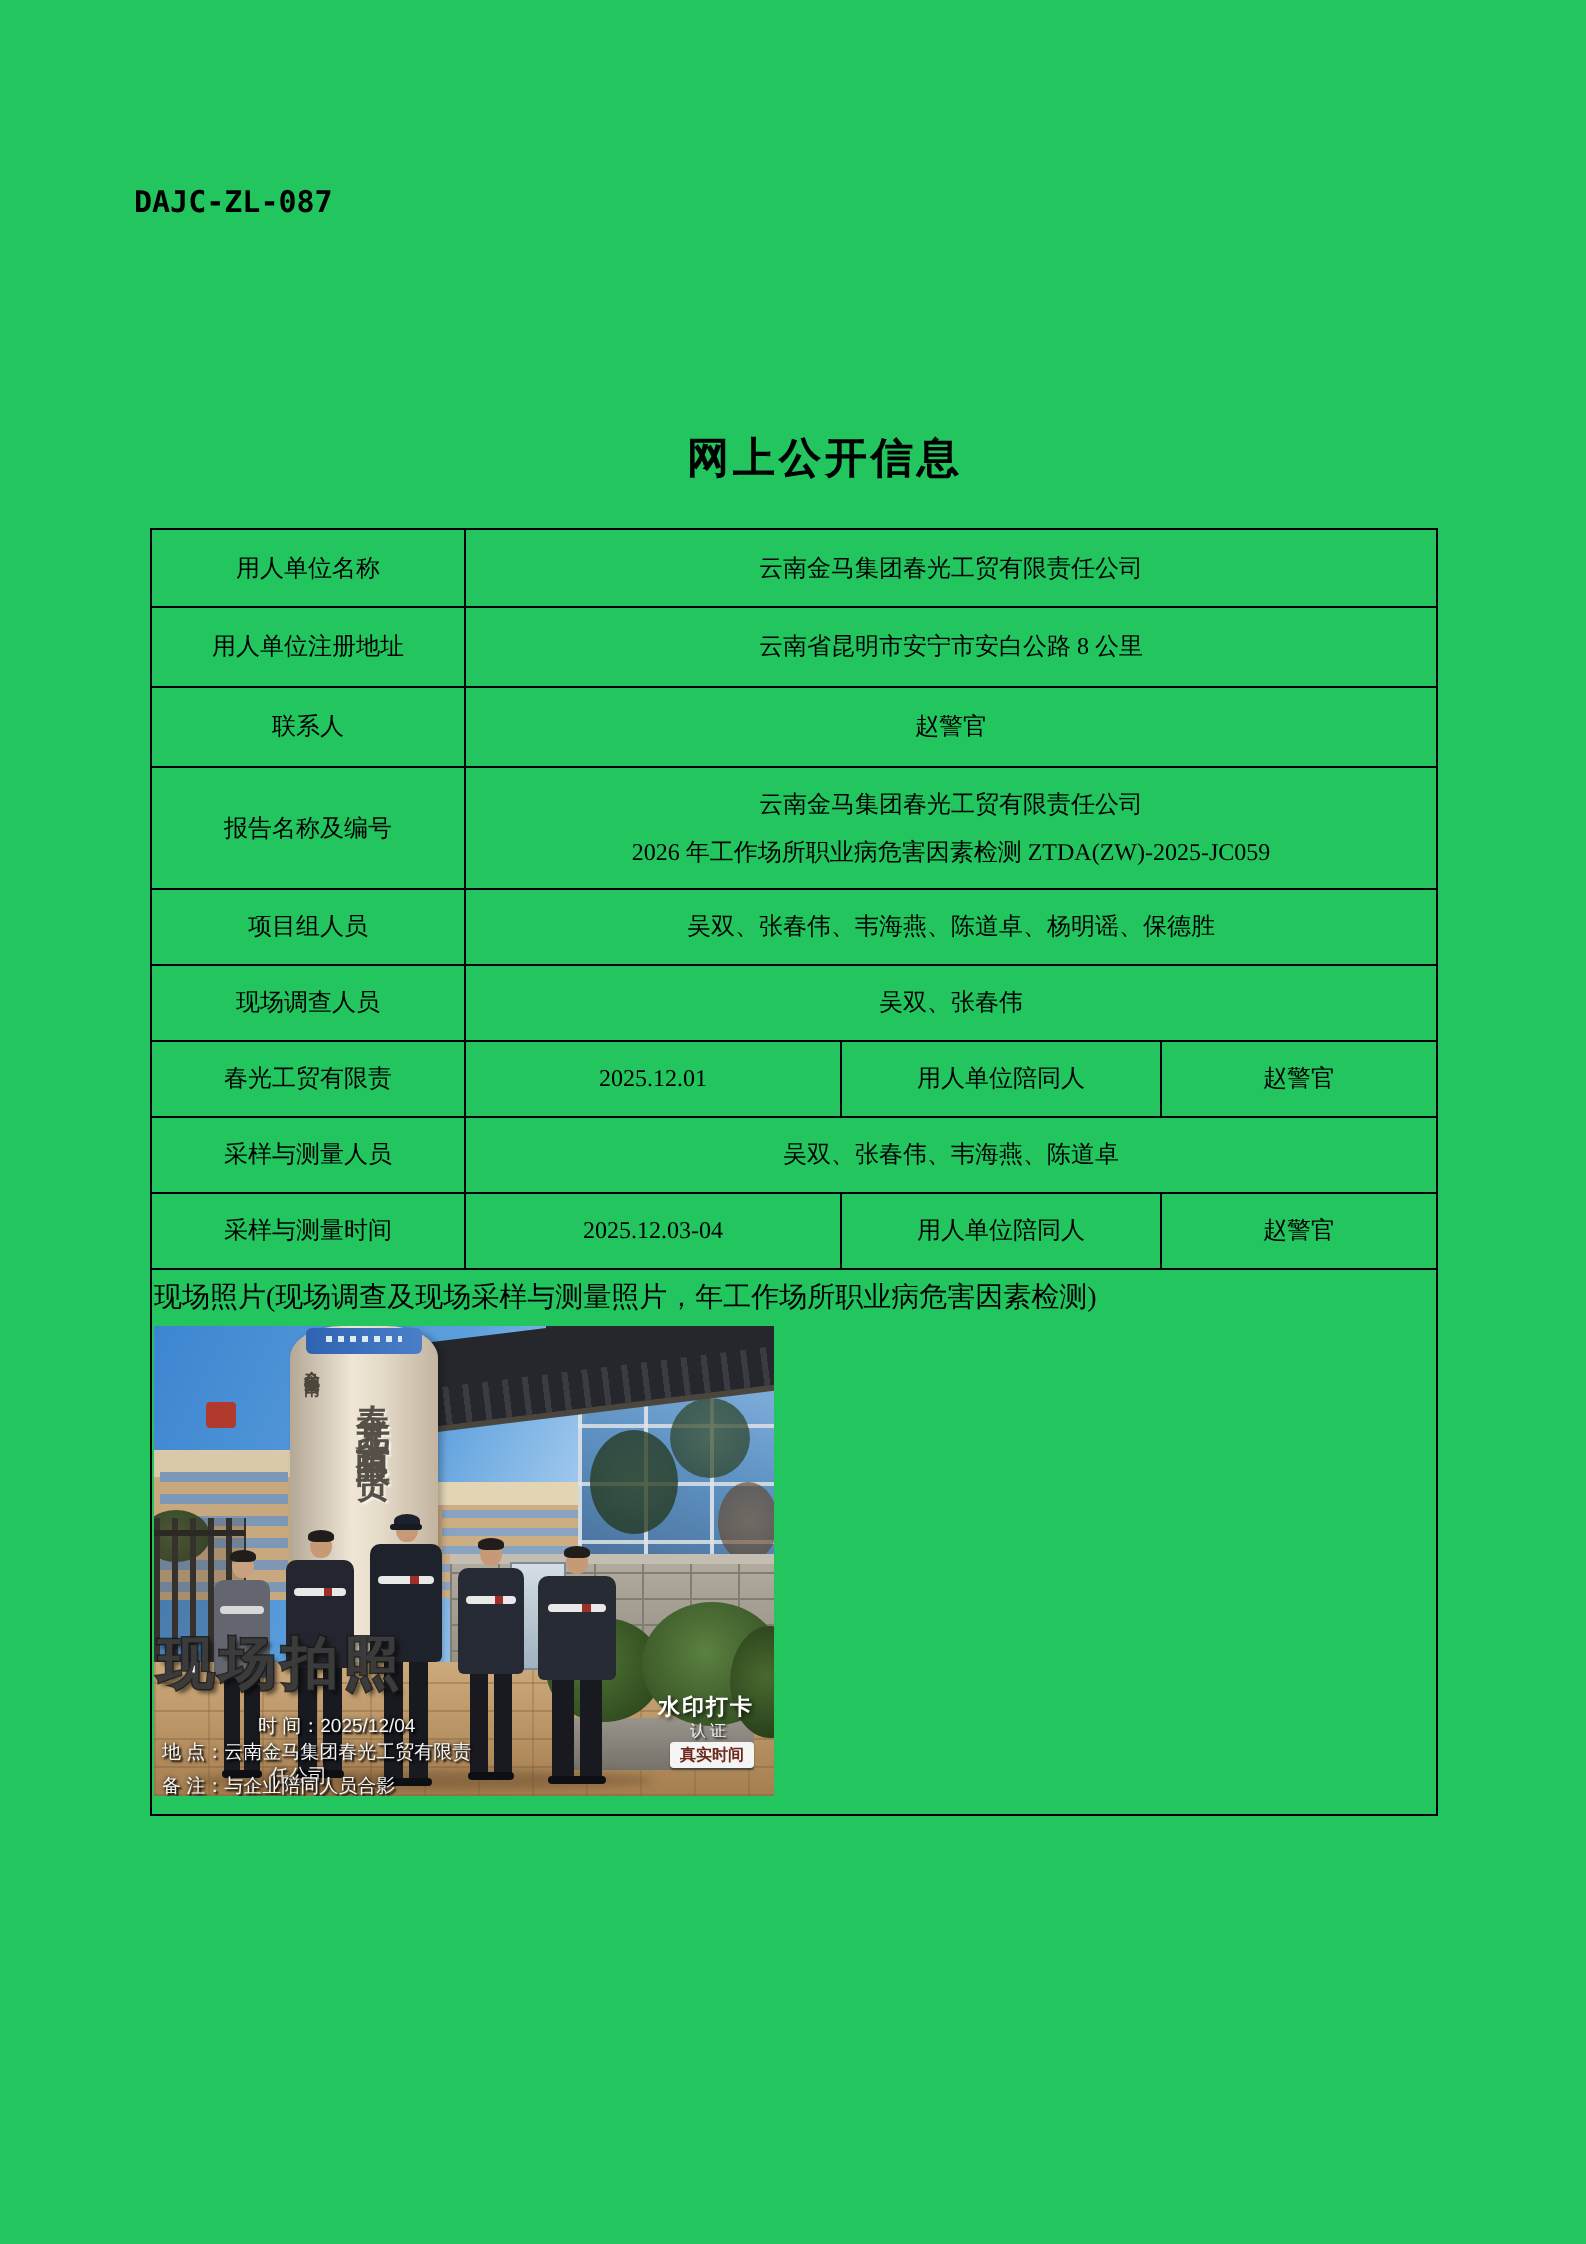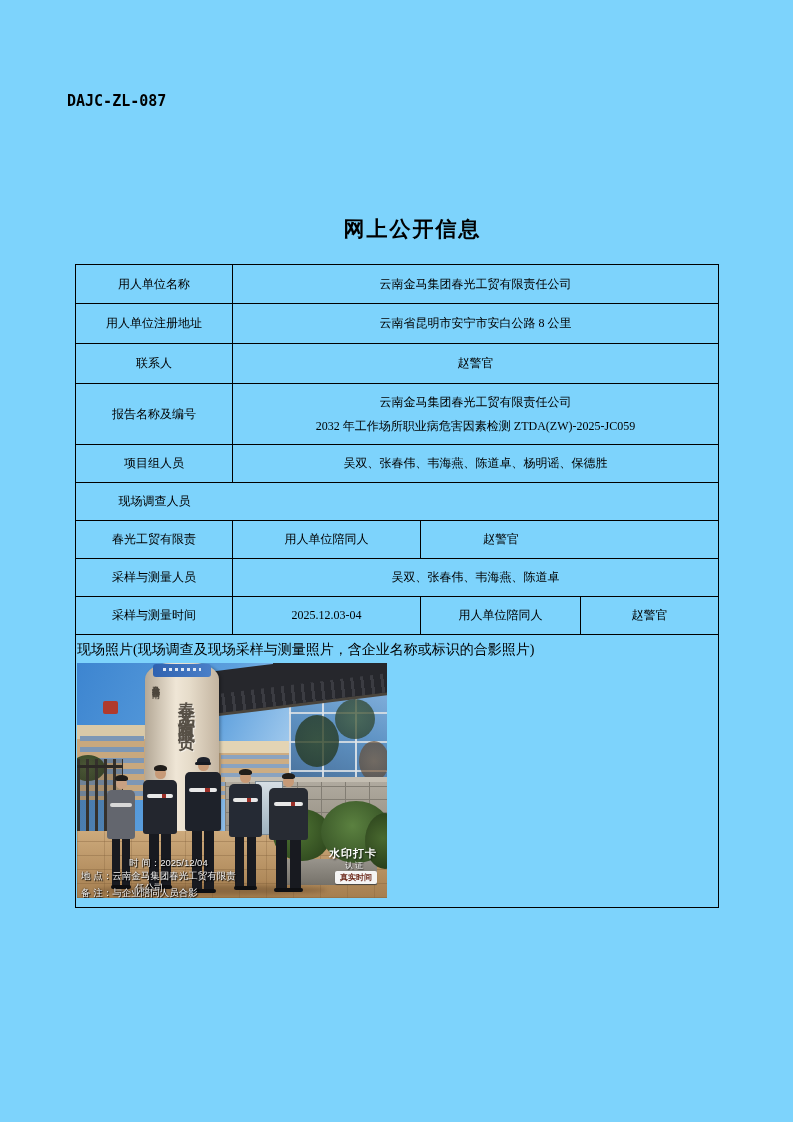--- a/index.html
+++ b/index.html
@@ -1,17 +1,17 @@
 <!DOCTYPE html>
 <html><head>
 <meta charset="utf-8">
 <style>
   html,body{margin:0;padding:0;background:#888;}
   .page{
-    position:relative;width:793px;height:1122px;background:#7dd3fc;margin:0 auto;
+    position:relative;width:793px;height:1122px;background:#22c55e;margin:0 auto;
     font-family:"Liberation Serif","DejaVu Serif",serif;color:#000;overflow:hidden;
   }
   .doc-code{
     position:absolute;left:67px;top:92px;
     font-family:"DejaVu Sans Mono","Liberation Mono",monospace;
     font-weight:bold;font-size:15px;letter-spacing:0px;
   }
   .title{
     position:absolute;left:0;top:150px;width:100%;text-align:center;
     font-size:24px;font-weight:bold;letter-spacing:2px;
@@ -192,53 +192,55 @@
 
     <div class="row cols2 r3">
       <div class="cell">联系人</div>
       <div class="cell">赵警官</div>
     </div>
 
     <div class="row cols2 r4">
       <div class="cell">报告名称及编号</div>
       <div class="cell two-line">
         <div>云南金马集团春光工贸有限责任公司</div>
-        <div>2032 年工作场所职业病危害因素检测 ZTDA(ZW)-2025-JC059</div>
+        <div>2026 年工作场所职业病危害因素检测 ZTDA(ZW)-2025-JC059</div>
       </div>
     </div>
 
     <div class="row cols2 r5">
       <div class="cell">项目组人员</div>
       <div class="cell">吴双、张春伟、韦海燕、陈道卓、杨明谣、保德胜</div>
     </div>
 
     <div class="row cols2 r6">
       <div class="cell">现场调查人员</div>
+      <div class="cell">吴双、张春伟</div>
     </div>
 
     <div class="row cols4 r7">
       <div class="cell">春光工贸有限责</div>
+      <div class="cell">2025.12.01</div>
       <div class="cell">用人单位陪同人</div>
       <div class="cell">赵警官</div>
     </div>
 
     <div class="row cols2 r8">
       <div class="cell">采样与测量人员</div>
       <div class="cell">吴双、张春伟、韦海燕、陈道卓</div>
     </div>
 
     <div class="row cols4 r9">
       <div class="cell">采样与测量时间</div>
       <div class="cell">2025.12.03-04</div>
       <div class="cell">用人单位陪同人</div>
       <div class="cell">赵警官</div>
     </div>
 
     <div class="row photo-row">
-      <div class="photo-caption">现场照片(现场调查及现场采样与测量照片，含企业名称或标识的合影照片)</div>
+      <div class="photo-caption">现场照片(现场调查及现场采样与测量照片，年工作场所职业病危害因素检测)</div>
 
       <div class="photo">
         <div class="bldg-left"></div>
         <div class="bldg-mid"></div>
         <div class="tree-left"></div>
         <div class="tree-right-top"></div>
         <div class="glass">
           <i class="g1"></i>
           <i class="g2"></i>
           <i class="g3"></i>
@@ -279,20 +281,21 @@
           <div class="head"></div>
           <div class="torso"></div>
           <div class="legs"></div>
         </div>
         <div class="person p5">
           <div class="head"></div>
           <div class="torso"></div>
           <div class="legs"></div>
         </div>
 
+        <div class="wm-title">现场拍照</div>
         <div class="wm-line wm-l1">时 间：2025/12/04</div>
         <div class="wm-line wm-l2">地 点：云南金马集团春光工贸有限责</div>
         <div class="wm-line wm-l3">任公司</div>
         <div class="wm-line wm-l4">备 注：与企业陪同人员合影</div>
         <div class="wm-app">水印打卡</div>
         <div class="wm-verify">认证</div>
         <div class="wm-badge">真实时间</div>
       </div>
     </div>
 

